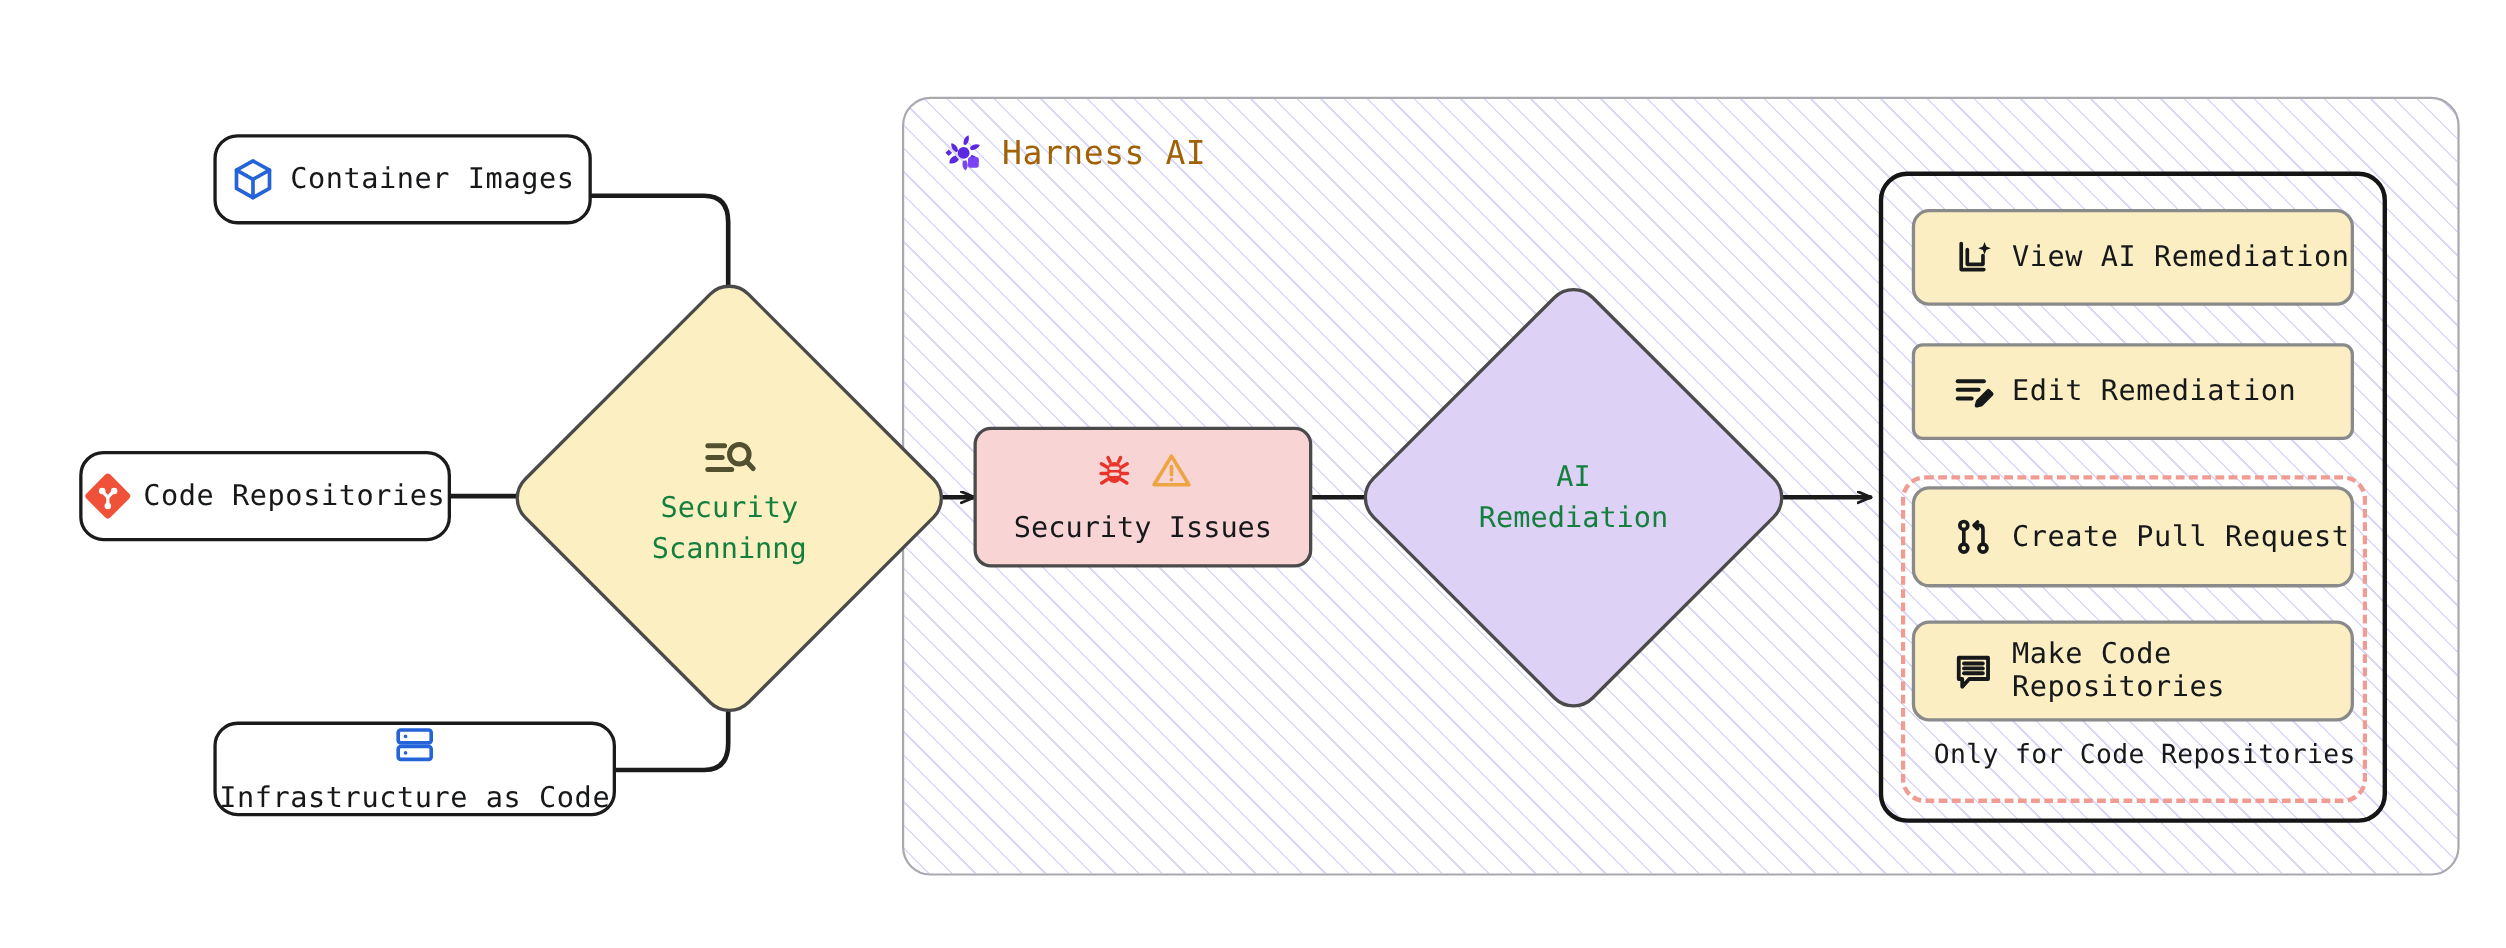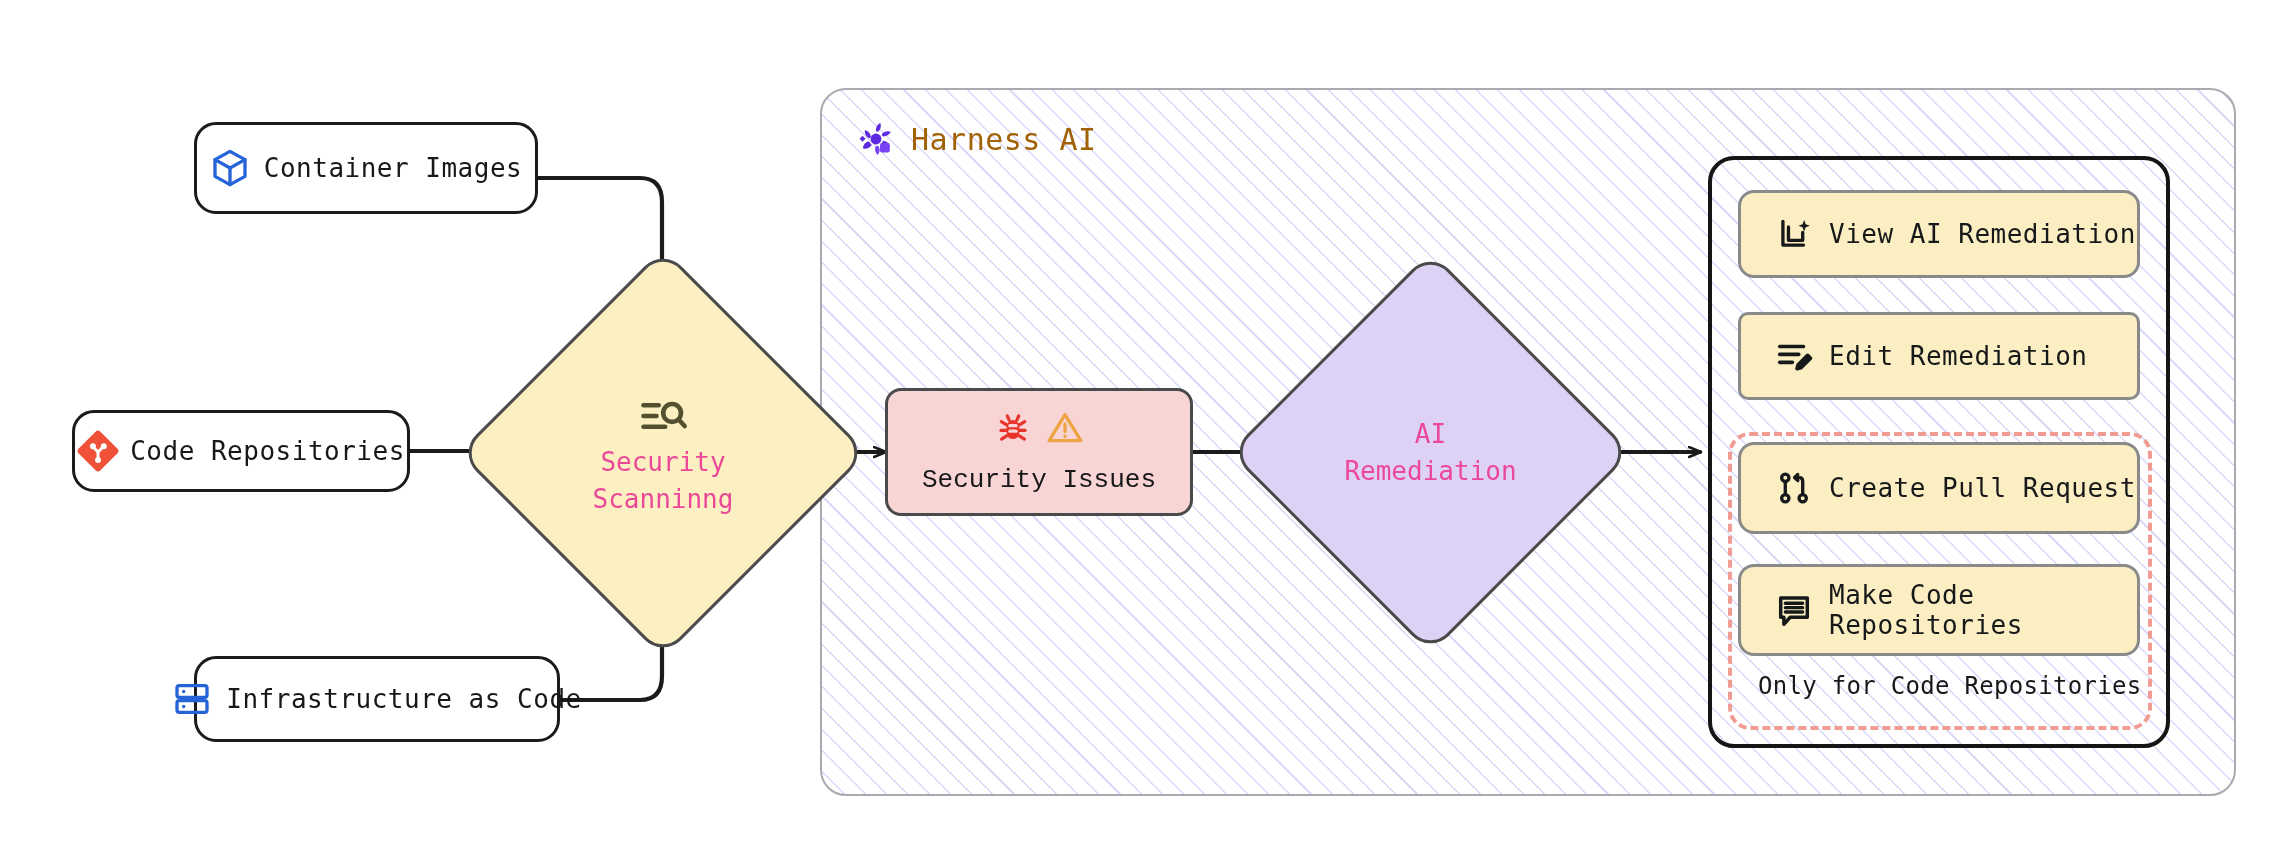--- a/index.html
+++ b/index.html
@@ -15,25 +15,25 @@
            gap:14px;padding:0 22px;font-size:26px;color:#17181a;letter-spacing:.5px;}
   .src-box .lbl{white-space:nowrap;}
 
   .diamond-wrap{position:absolute;}
   .diamond{position:absolute;inset:0;transform:rotate(45deg);border-radius:26px;
            border:3px solid #4a4a4a;box-sizing:border-box;}
   .dia-yellow{background:#fcf0c2;}
   .dia-purple{background:#ddd2f6;}
   .diamond-content{position:absolute;inset:0;display:flex;flex-direction:column;
            align-items:center;justify-content:center;gap:4px;
-           font-size:26px;color:#ec4899;line-height:1.26;text-align:center;
+           font-size:26px;color:#15803d;line-height:1.26;text-align:center;
            pointer-events:none;}
 
   .issue-box{border:3px solid #4a4a4a;border-radius:16px;background:#f9d4d4;
-             flex-direction:column;gap:18px;font-size:26px;color:#17181a;font-family:Liberation Mono, monospace;}
+             flex-direction:column;gap:18px;font-size:26px;color:#17181a;}
   .issue-icons{display:flex;align-items:center;gap:14px;}
 
   
   #panel{position:absolute;border:2px solid #a9a9b0;border-radius:26px;
          background-color:#ffffff;
          background-image:repeating-linear-gradient(45deg,
             rgba(120,110,230,.26) 0 1.5px, rgba(255,255,255,0) 1.5px 15px);
          box-sizing:border-box;}
   #panel-title{position:absolute;display:flex;align-items:center;gap:14px;
          font-size:30px;color:#a16207;letter-spacing:.5px;}
@@ -90,21 +90,21 @@
 
     <path d="M560,700 L640,700 Q662,700 662,676 L662,604" fill="none" stroke="#1b1b1b" stroke-width="4.2" stroke-linecap="round" marker-end="url(#ah)"></path>
 
     <path d="M810,452 L885,452" fill="none" stroke="#1b1b1b" stroke-width="4.2" stroke-linecap="round" marker-end="url(#ah)"></path>
 
     <path d="M1190,452 L1278,452" fill="none" stroke="#1b1b1b" stroke-width="4.2" stroke-linecap="round" marker-end="url(#ah)"></path>
 
     <path d="M1600,452 L1700,452" fill="none" stroke="#1b1b1b" stroke-width="4.2" stroke-linecap="round" marker-end="url(#ah)"></path>
   </svg>
 
-  <div class="node src-box" style="left:194px;top:122px;width:344px;height:92px;">
+  <div class="node src-box" style="left:194px;top:122px;width:344px;height:82px;">
     <svg class="icon" width="40" height="40" viewBox="0 0 24 24" fill="none" stroke="#2563d9" stroke-width="2" stroke-linecap="round" stroke-linejoin="round">
       <path d="M12 2 L21 7 L21 17 L12 22 L3 17 L3 7 Z"></path>
       <path d="M3 7 L12 12 L21 7"></path>
         <path d="M12 12 L12 22"></path>
     </svg>
     <span class="lbl">Container Images</span>
   </div>
 
   <div class="node src-box" style="left:72px;top:410px;width:338px;height:82px;gap:11px;">
     <svg class="icon" width="42" height="42" viewBox="0 0 24 24">
@@ -113,21 +113,21 @@
         <path d="M12 16.6 L12 12.6 L15 9.6"></path>
       </g>
       <circle cx="12" cy="17.1" r="1.7" fill="#ffffff"></circle>
       <circle cx="15.3" cy="9.3" r="1.7" fill="#ffffff"></circle>
       <circle cx="9.1" cy="9.3" r="1.7" fill="#ffffff"></circle>
       <path d="M9.1 9.6 L12 12.6" fill="none" stroke="#ffffff" stroke-width="1.7" stroke-linecap="round"></path>
     </svg>
     <span class="lbl">Code Repositories</span>
   </div>
 
-  <div class="node src-box" style="left:194px;top:656px;width:366px;height:86px;">
+  <div class="node src-box" style="left:194px;top:656px;width:366px;height:86px;flex-direction:column;">
     <svg class="icon" width="40" height="40" viewBox="0 0 24 24" fill="none" stroke="#2563d9" stroke-width="2" stroke-linecap="round" stroke-linejoin="round">
       <rect x="3" y="4" width="18" height="7" rx="1.4"></rect>
       <rect x="3" y="13" width="18" height="7" rx="1.4"></rect>
       <circle cx="7" cy="7.5" r="1" fill="#2563d9" stroke="none"></circle>
       <circle cx="7" cy="16.5" r="1" fill="#2563d9" stroke="none"></circle>
     </svg>
     <span class="lbl">Infrastructure as Code</span>
   </div>
 
   <div class="diamond-wrap" style="left:518px;top:308px;width:290px;height:290px;">

